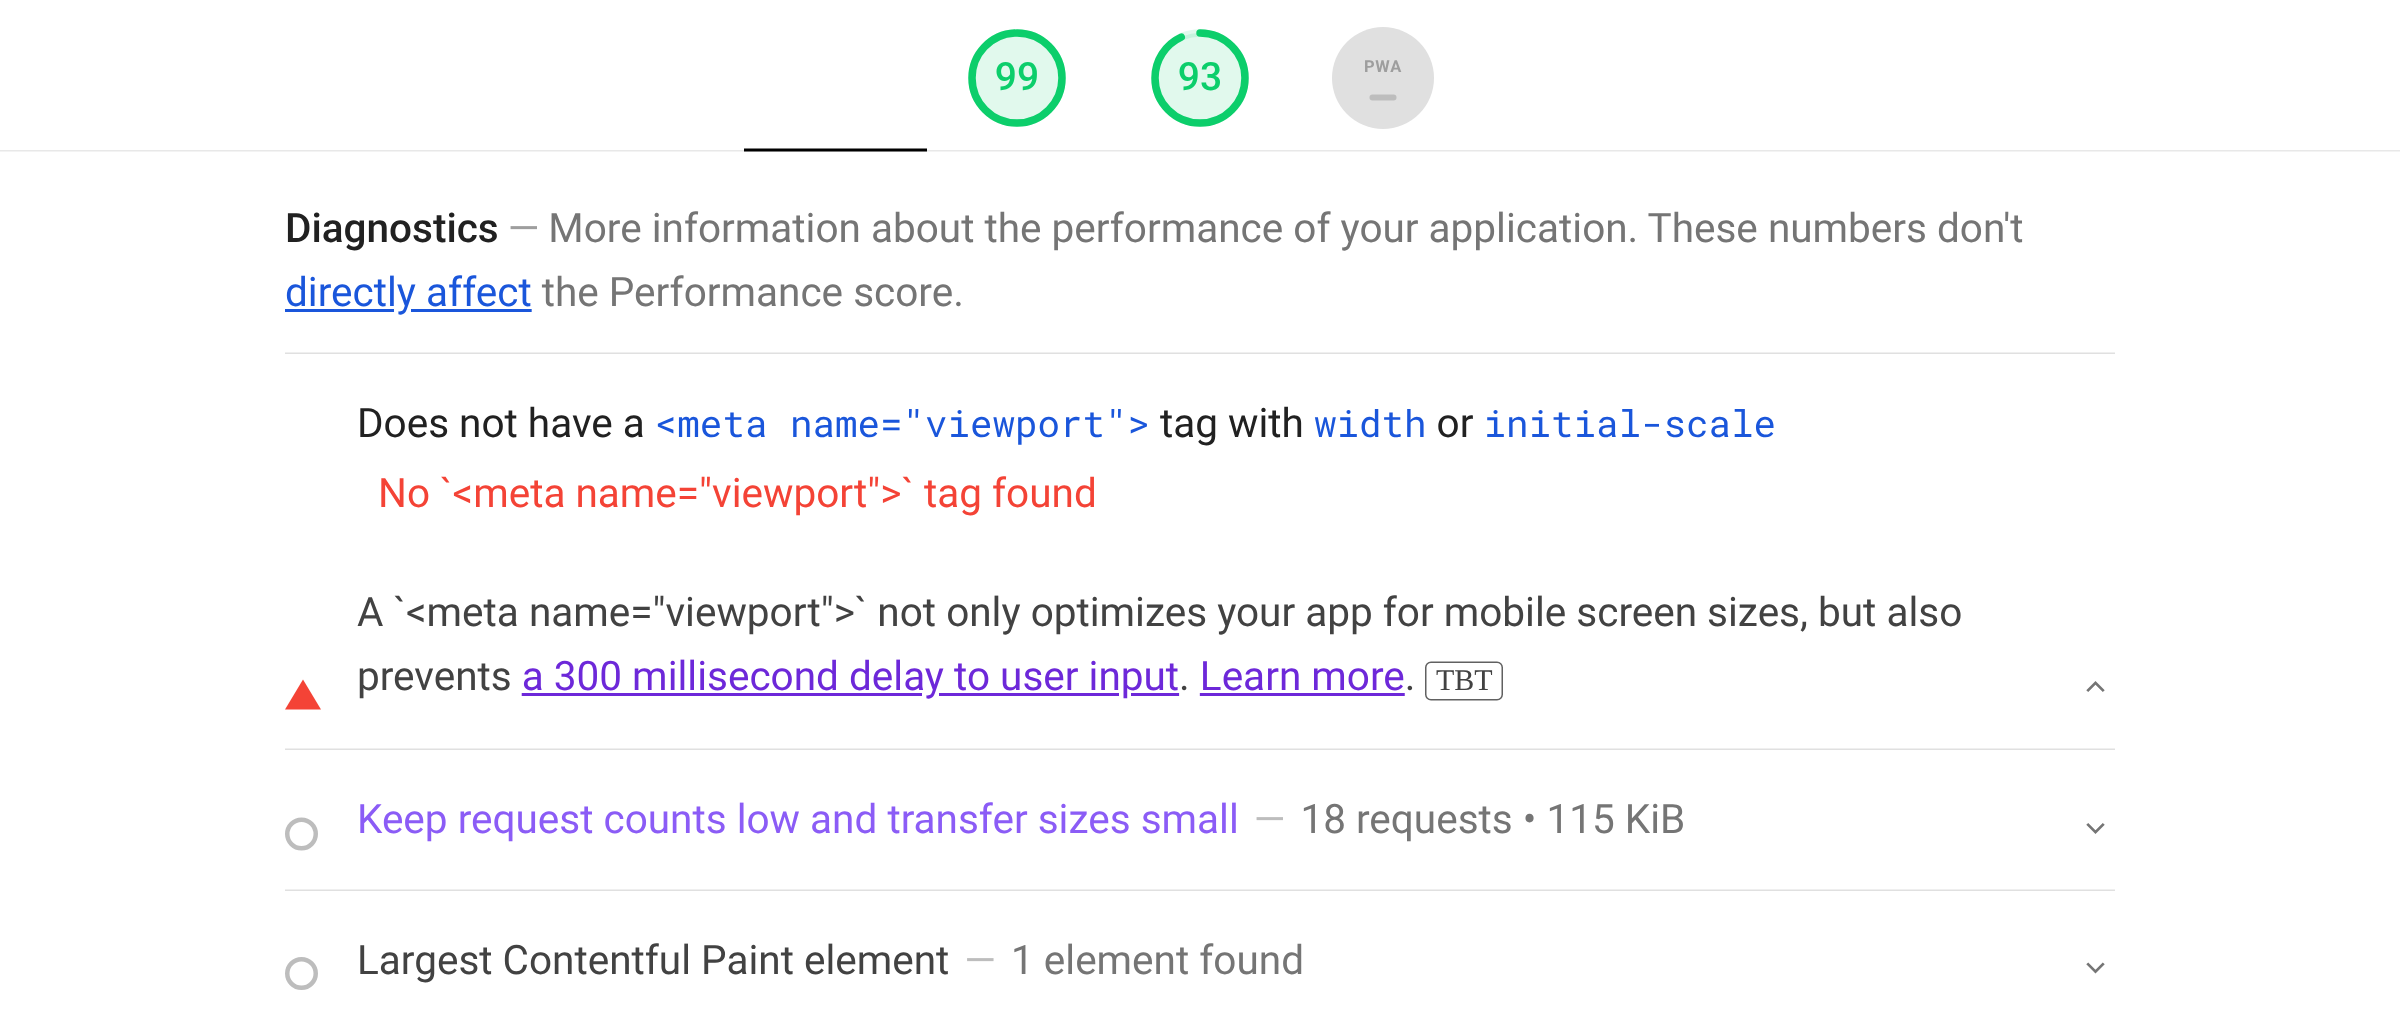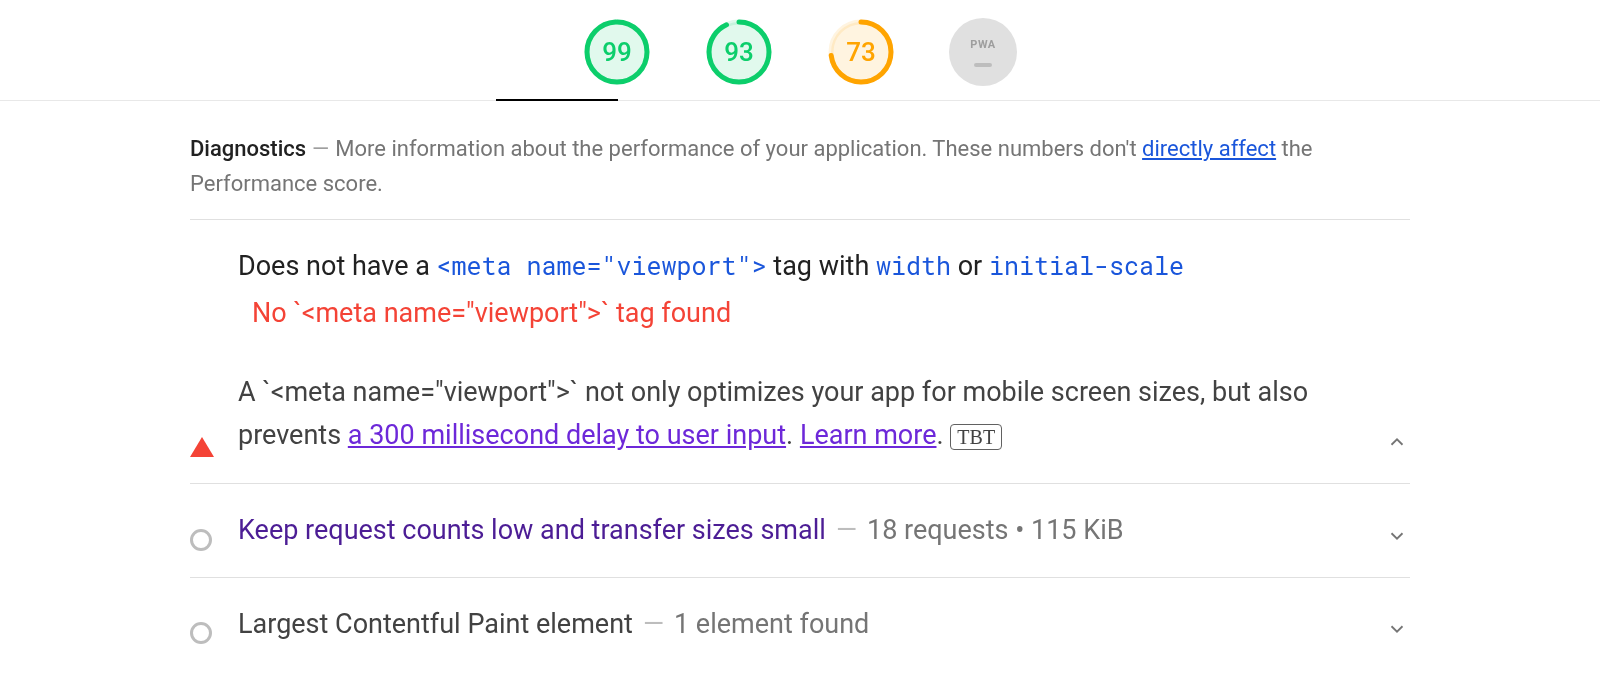--- a/index.html
+++ b/index.html
@@ -56,21 +56,21 @@
     background: #000;
     width: 122px;
     left: 50%;
     transform: translateX(-304px); 
   }
 
   
   .content { width: 1220px; margin: 0 auto; padding-top: 30px; }
 
   .section-header {
-    font-size: 22px;
+    font-size: 27px;
     line-height: 1.6;
     color: #757575;
     padding-bottom: 18px;
     border-bottom: 1px solid #e0e0e0;
   }
   .section-header .title { color: #212121; font-weight: 500; }
   .section-header .dash  { color: #9e9e9e; padding: 0 6px; }
   .section-header a { color: #1a56db; text-decoration: underline; }
 
   
@@ -133,28 +133,20 @@
 
   <div class="gauge green">
     <svg viewBox="0 0 68 68">
       <circle class="bg" cx="34" cy="34" r="30" fill="#0cce6b"></circle>
       <circle class="track" cx="34" cy="34" r="30" stroke="#0cce6b" stroke-opacity="0.12"></circle>
       <circle class="arc" cx="34" cy="34" r="30" stroke="#0cce6b" stroke-dasharray="188.5" stroke-dashoffset="13.2"></circle>
     </svg>
     <div class="num">93</div>
   </div>
 
-  <div class="gauge orange">
-    <svg viewBox="0 0 68 68">
-      <circle class="bg" cx="34" cy="34" r="30" fill="#ffa400"></circle>
-      <circle class="track" cx="34" cy="34" r="30" stroke="#ffa400" stroke-opacity="0.12"></circle>
-      <circle class="arc" cx="34" cy="34" r="30" stroke="#ffa400" stroke-dasharray="188.5" stroke-dashoffset="50.9"></circle>
-    </svg>
-    <div class="num">73</div>
-  </div>
 
 
   <div class="gauge pwa">
     <span class="pwa-label">PWA</span>
     <span class="pwa-dash"></span>
   </div>
 
   <div class="active-underline"></div>
 </div>
 
@@ -183,21 +175,21 @@
         </svg>
     </div>
   </div>
 
   <div class="audit">
     <div class="marker">
       <div class="circle-neutral"></div>
     </div>
     <div class="body">
       <div class="audit-title audit-sub">
-        <span style="color:#4c1d95">Keep request counts low and transfer sizes small</span><span class="dash">—</span><span>18 requests • 115 KiB</span>
+        <span style="color:#8b5cf6">Keep request counts low and transfer sizes small</span><span class="dash">—</span><span>18 requests • 115 KiB</span>
       </div>
     </div>
     <div class="chev">
       <svg viewBox="0 0 24 24" fill="none" stroke="currentColor" stroke-width="2">
           <polyline points="6 9 12 15 18 9"></polyline>
         </svg>
     </div>
   </div>
 
   <div class="audit" style="border-bottom:none">

